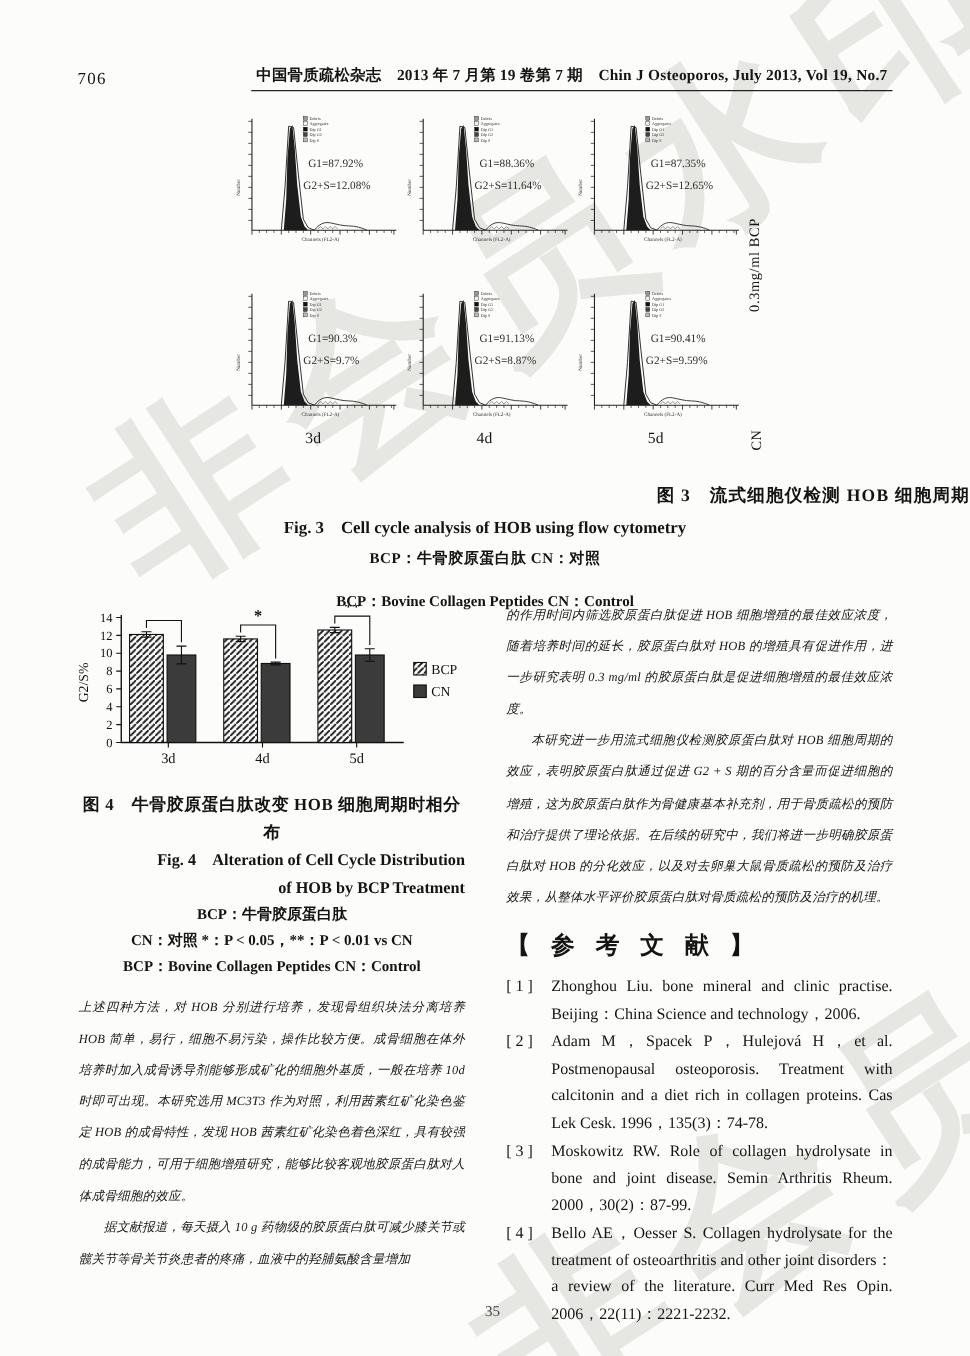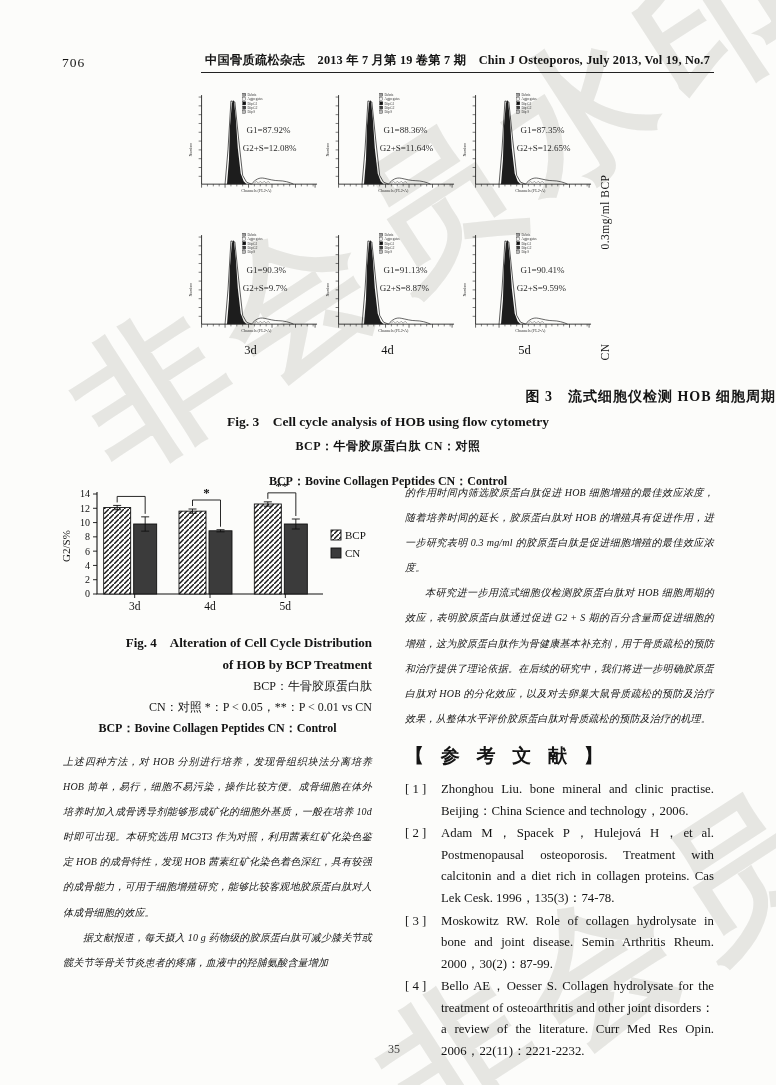--- a/index.html
+++ b/index.html
@@ -34,21 +34,21 @@
   
   .columns{position:absolute;left:63px;right:62px;top:480px;display:flex;gap:33px;z-index:2;}
   .col{width:309px;}
   .para{font-size:10px;line-height:25.1px;text-align:justify;letter-spacing:.2px;font-style:italic;}
   .para.indent{text-indent:2em;}
   
   .fig4-chart{margin:4px 0 6px -4px;}
   .caption4{text-align:center;margin:2px 0 10px 0;}
   .caption4 .c1{font-size:13.5px;font-weight:bold;letter-spacing:.5px;line-height:22px;}
   .caption4 .c2,.caption4 .c3{font-size:13px;font-weight:bold;line-height:22px;text-align:right;}
-  .caption4 .c4,.caption4 .c5{font-size:12px;font-weight:normal;line-height:21px;text-align:right;}
+  .caption4 .c4,.caption4 .c5{font-size:12px;font-weight:bold;line-height:21px;}
   .caption4 .c6{font-size:12px;font-weight:bold;line-height:21px;}
   
   .ref-header{text-align:left;font-size:19px;font-weight:bold;letter-spacing:6px;margin:12px 0 10px 0;}
   .ref-item{display:flex;font-size:12.8px;line-height:21.6px;margin-bottom:1px;}
   .ref-num{width:36px;flex:none;}
   .ref-text{flex:1;text-align:justify;}
   .page-num-bottom{position:absolute;left:12px;right:0;bottom:28px;text-align:center;font-size:12px;color:#444;z-index:2;margin-top:40px;}
 </style>
 </head>
 <body>
@@ -308,20 +308,21 @@
             <path d="M208.83333333333334 17.857142857142847 V22.14285714285714 M204.83333333333334 17.857142857142847 H212.83333333333334 M204.83333333333334 22.14285714285714 H212.83333333333334" stroke="#111" stroke-width="0.9" fill="none"></path>
             <path d="M236.83333333333334 35 V44.999999999999986 M232.83333333333334 35 H240.83333333333334 M232.83333333333334 44.999999999999986 H240.83333333333334" stroke="#111" stroke-width="0.9" fill="none"></path>
             <path d="M208.83333333333334 14.857142857142847 V8.857142857142847 H236.83333333333334 V32" stroke="#111" stroke-width="0.9" fill="none"></path>
             <text x="222.83333333333334" y="5.857142857142847" font-size="13" font-weight="bold" text-anchor="middle" fill="#111">**</text>
             <rect x="272" y="46" width="10" height="10" fill="url(#hatchP)" stroke="#111" stroke-width="0.9"></rect>
             <text x="286" y="55" font-size="11" fill="#111">BCP</text>
             <rect x="272" y="64" width="10" height="10" fill="#3b3b3b" stroke="#111" stroke-width="0.9"></rect>
             <text x="286" y="73" font-size="11" fill="#111">CN</text>
           </svg></div>
       <div class="caption4">
+        <div class="c1">图 4　牛骨胶原蛋白肽改变 HOB 细胞周期时相分布</div>
         <div class="c2">Fig. 4　Alteration of Cell Cycle Distribution</div>
         <div class="c3">of HOB by BCP Treatment</div>
         <div class="c4">BCP：牛骨胶原蛋白肽</div>
         <div class="c5">CN：对照 *：P &lt; 0.05，**：P &lt; 0.01 vs CN</div>
         <div class="c6">BCP：Bovine Collagen Peptides CN：Control</div>
       </div>
       <div class="para">上述四种方法，对 HOB 分别进行培养，发现骨组织块法分离培养 HOB 简单，易行，细胞不易污染，操作比较方便。成骨细胞在体外培养时加入成骨诱导剂能够形成矿化的细胞外基质，一般在培养 10d 时即可出现。本研究选用 MC3T3 作为对照，利用茜素红矿化染色鉴定 HOB 的成骨特性，发现 HOB 茜素红矿化染色着色深红，具有较强的成骨能力，可用于细胞增殖研究，能够比较客观地胶原蛋白肽对人体成骨细胞的效应。</div>
       <div class="para indent"><span>据文献报道，每天摄入 10 g 药物级的胶原蛋白肽可减少膝关节或髋关节等骨关节炎患者的疼痛，血液中的羟脯氨酸含量增加</span></div>
     </div>
 

